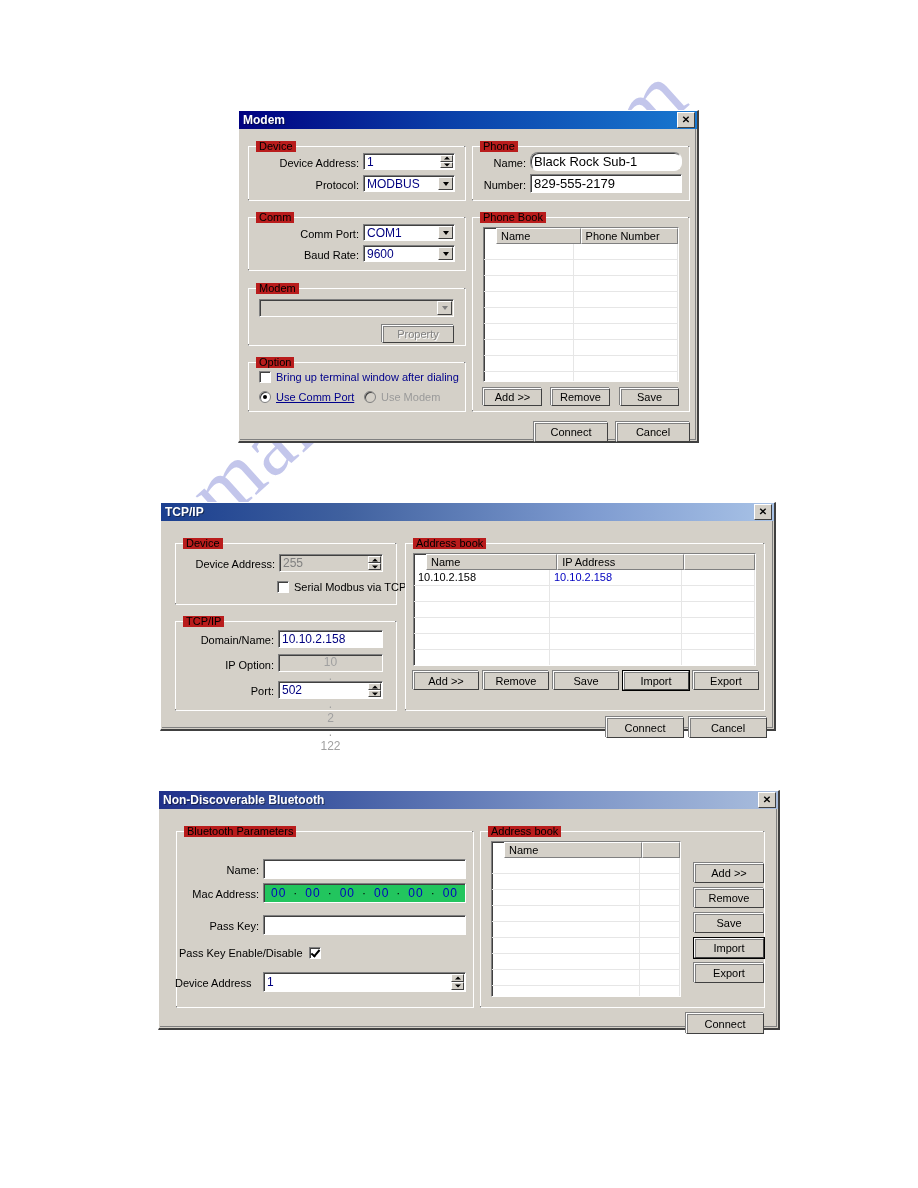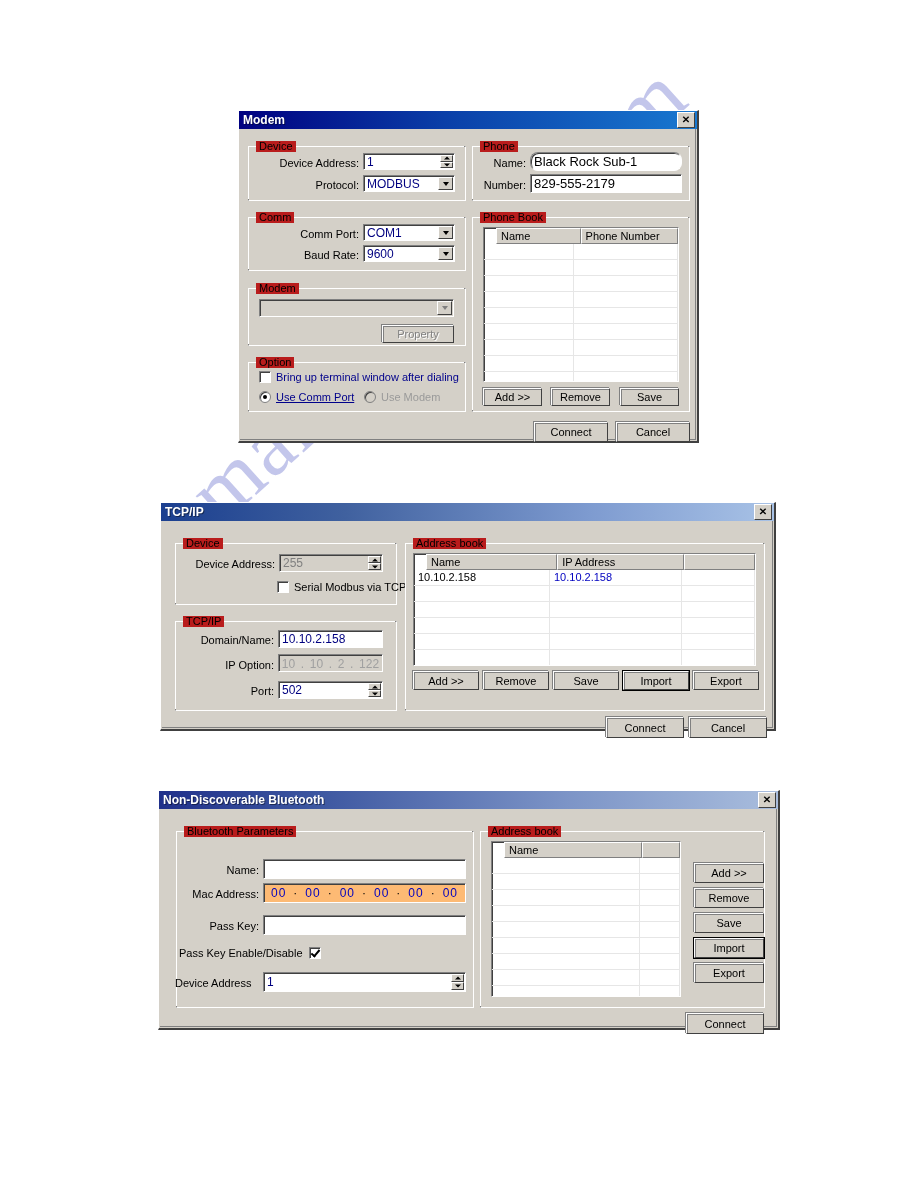--- a/index.html
+++ b/index.html
@@ -313,21 +313,21 @@
     padding: 1px 4px;
     line-height: 13px;
     border-right: 1px solid #e6e6e6;
     overflow: hidden;
     white-space: nowrap;
   }
   .lv-cell.blue { color: #0000c0; }
 
   .mac-box {
     position: absolute;
-    background: #fdba74;
+    background: #22c55e;
     border: 1px solid #808080;
     border-right-color: #ffffff;
     border-bottom-color: #ffffff;
     box-shadow: inset 1px 1px 0 #404040;
     box-sizing: border-box;
     display: flex;
     align-items: center;
     justify-content: space-evenly;
     font-size: 12px;
     color: #0000c0;
@@ -337,24 +337,25 @@
 
   .ip-box {
     position: absolute;
     background: #d4d0c8;
     border: 1px solid #808080;
     border-right-color: #ffffff;
     border-bottom-color: #ffffff;
     box-shadow: inset 1px 1px 0 #404040;
     box-sizing: border-box;
     display: flex;
-    align-items: flex-end;
+    align-items: center;
     justify-content: space-around;
     font-size: 12px;
     color: #a0a0a0;
+    flex-direction: column;
   }
 </style>
 </head>
 <body>
 
 <div id="watermark-layer">
   <div id="wm-main" class="wm-text">manualshive.com</div>
 </div>
 
 <div class="dialog" id="dlg-modem" style="left:238px; top:110px; width:461px; height:333px;">

